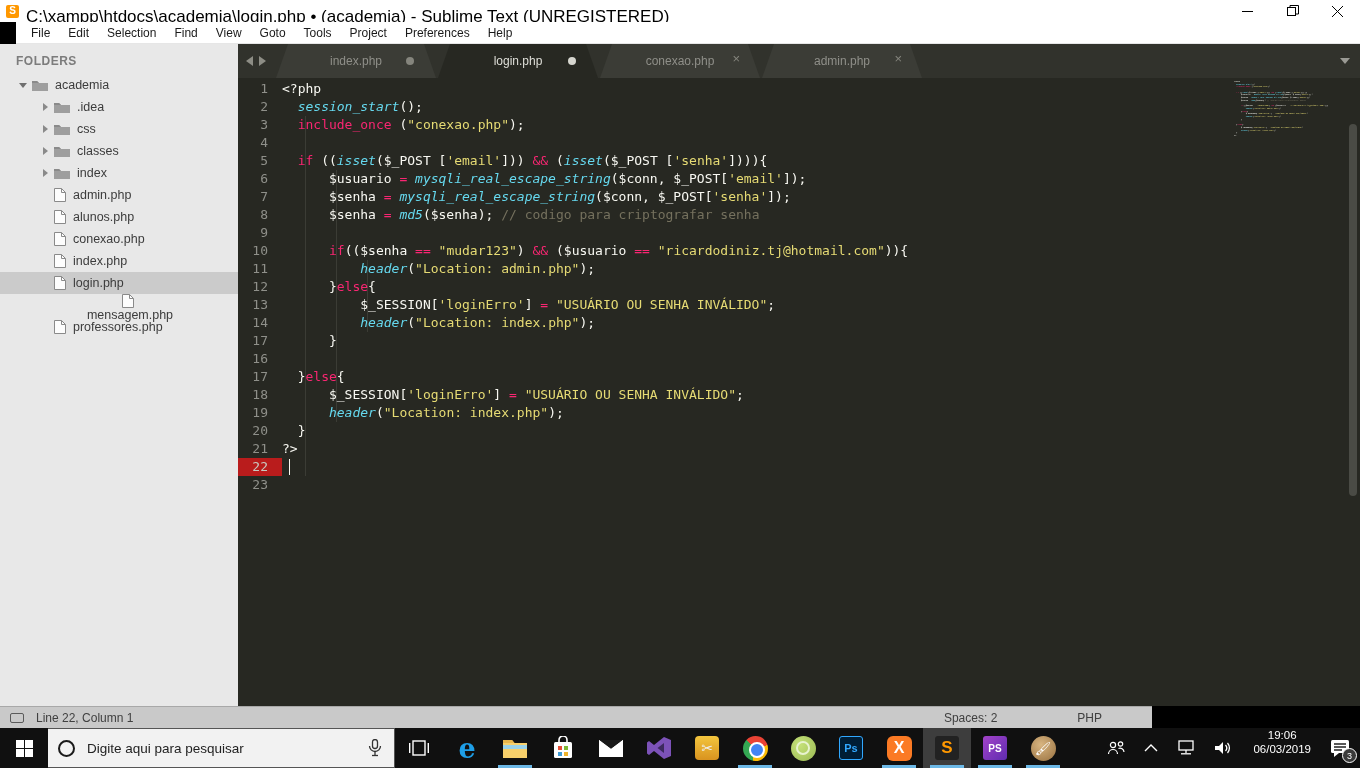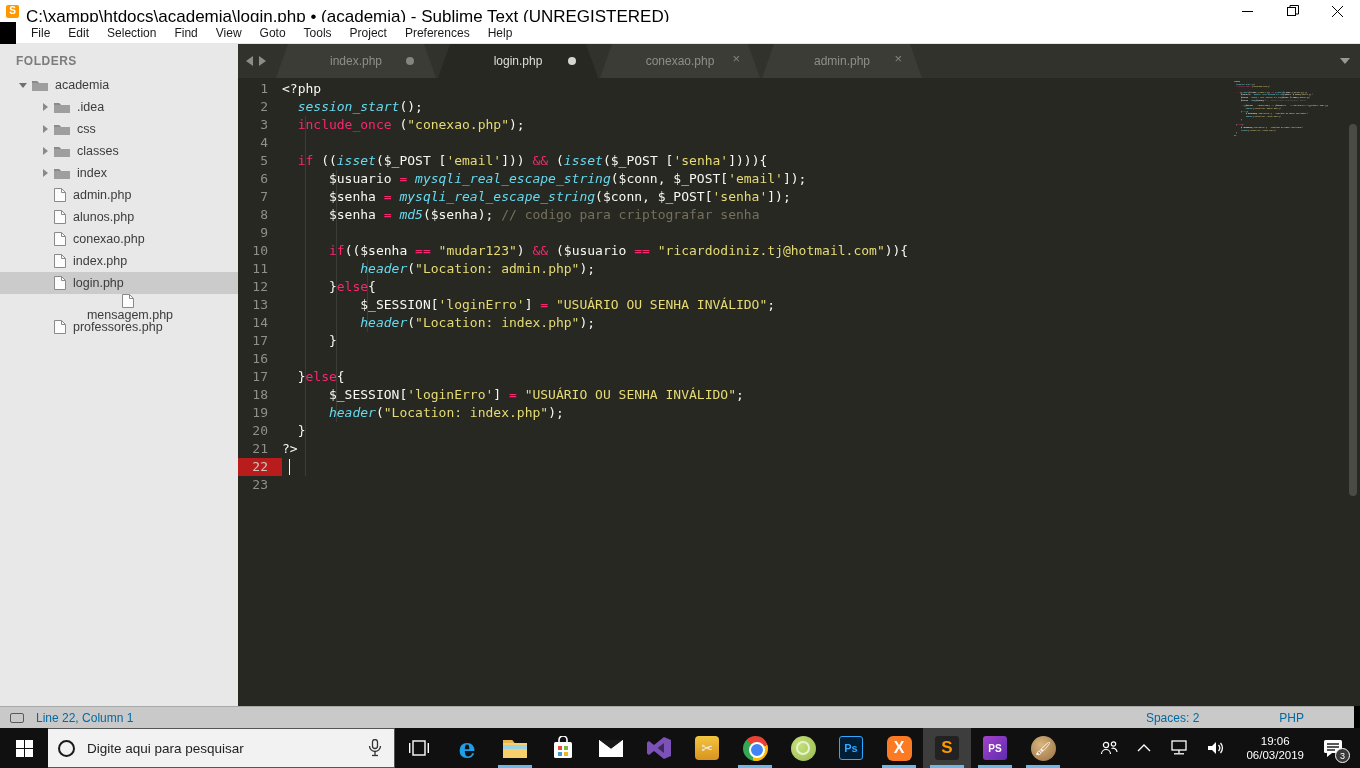--- a/index.html
+++ b/index.html
@@ -57,38 +57,38 @@
   .t-c { color:#75715e; }
   .indent-guide { position:absolute; width:0; border-left:1px solid #3b3c35; }
   #caret { position:absolute; left:51px; width:1px; height:16px; background:#f8f8f0; }
 
   #minimap { position:absolute; right:14px; top:2px; width:112px; height:120px; overflow:hidden; }
   #minimap-inner { transform:scale(0.15); transform-origin:0 0; width:760px; }
   #minimap-inner .code-line { height:18px; }
   #scrollbar-thumb { position:absolute; right:3px; top:46px; width:8px; height:372px; background:#4a4b45; border-radius:4px; }
 
   
-  #statusbar { position:absolute; left:0; top:706px; width:1354px; height:22px; background:#c9c9c9; border-top:1px solid #a8a8a8; display:flex; align-items:center; font-size:12px; color:#0369a1; }
+  #statusbar { position:absolute; left:0; top:706px; width:1152px; height:22px; background:#c9c9c9; border-top:1px solid #a8a8a8; display:flex; align-items:center; font-size:12px; color:#404040; }
   #status-icon { width:14px; height:10px; border:1.5px solid #5a5a5a; border-radius:2px; margin:0 12px 0 10px; }
   #status-right { margin-left:auto; display:flex; align-items:center; gap:80px; padding-right:50px; }
 
   
   #taskbar { position:absolute; left:0; top:728px; width:1360px; height:40px; background:#101010; display:flex; align-items:stretch; }
   #start-btn { width:48px; display:flex; align-items:center; justify-content:center; }
   #search-box { width:347px; background:#f2f2f2; display:flex; align-items:center; border:1px solid #555; border-left:none; }
   #cortana-ring { width:17px; height:17px; border:2.5px solid #1a1a1a; border-radius:50%; margin:0 12px 0 10px; flex:none; }
   #search-input { border:none; outline:none; background:transparent; font-size:13.5px; color:#111; flex:1; font-family:"Liberation Sans", sans-serif; }
   #search-input::placeholder { color:#222; opacity:1; }
   #mic-icon { margin:0 12px; flex:none; display:flex; }
   .tb-btn { width:48px; display:flex; align-items:center; justify-content:center; position:relative; }
   .tb-btn.running::after { content:""; position:absolute; bottom:0; left:7px; right:7px; height:3px; background:#6cb8e6; }
   .tb-btn.active-app { background:#3d3d3d; }
   .appicon { width:26px; height:26px; display:flex; align-items:center; justify-content:center; }
 
-  #tray { margin-left:auto; display:flex; align-items:center; gap:4px; padding-right:8px; }
+  #tray { margin-left:auto; display:flex; align-items:flex-start; gap:4px; padding-right:1px; }
   .tray-btn { height:40px; display:flex; align-items:center; justify-content:center; padding:0 7px; position:relative; }
   #clock { text-align:center; color:#fff; font-size:11.5px; line-height:14px; padding:0 8px; }
   #notif-badge { position:absolute; right:2px; bottom:5px; width:15px; height:15px; background:#3a3a3a; border:1px solid #fff; border-radius:50%; color:#fff; font-size:9px; display:flex; align-items:center; justify-content:center; }
 
   .eicon-edge { color:#1e9fe8; font-size:27px; font-weight:bold; font-family:"DejaVu Serif", serif; line-height:1; }
   .ps-sq { width:24px; height:24px; background:#001e36; border:1.5px solid #31a8ff; border-radius:3px; color:#31a8ff; font-size:11px; font-weight:bold; display:flex; align-items:center; justify-content:center; }
   .phpstorm-sq { width:24px; height:24px; background:linear-gradient(135deg,#a343c9,#5f2bb0); border-radius:3px; color:#fff; font-size:10px; font-weight:bold; display:flex; align-items:center; justify-content:center; }
   .xampp-sq { width:25px; height:25px; background:#fb7a24; border-radius:6px; color:#fff; font-size:16px; font-weight:bold; display:flex; align-items:center; justify-content:center; }
   .subl-sq { width:24px; height:24px; background:#222; border-radius:3px; color:#ff9800; font-size:17px; font-weight:bold; display:flex; align-items:center; justify-content:center; }
   .chrome-circle { width:25px; height:25px; border-radius:50%; background:conic-gradient(from -45deg, #ea4335 0 33%, #fbbc05 33% 66%, #34a853 66% 100%); position:relative; }

